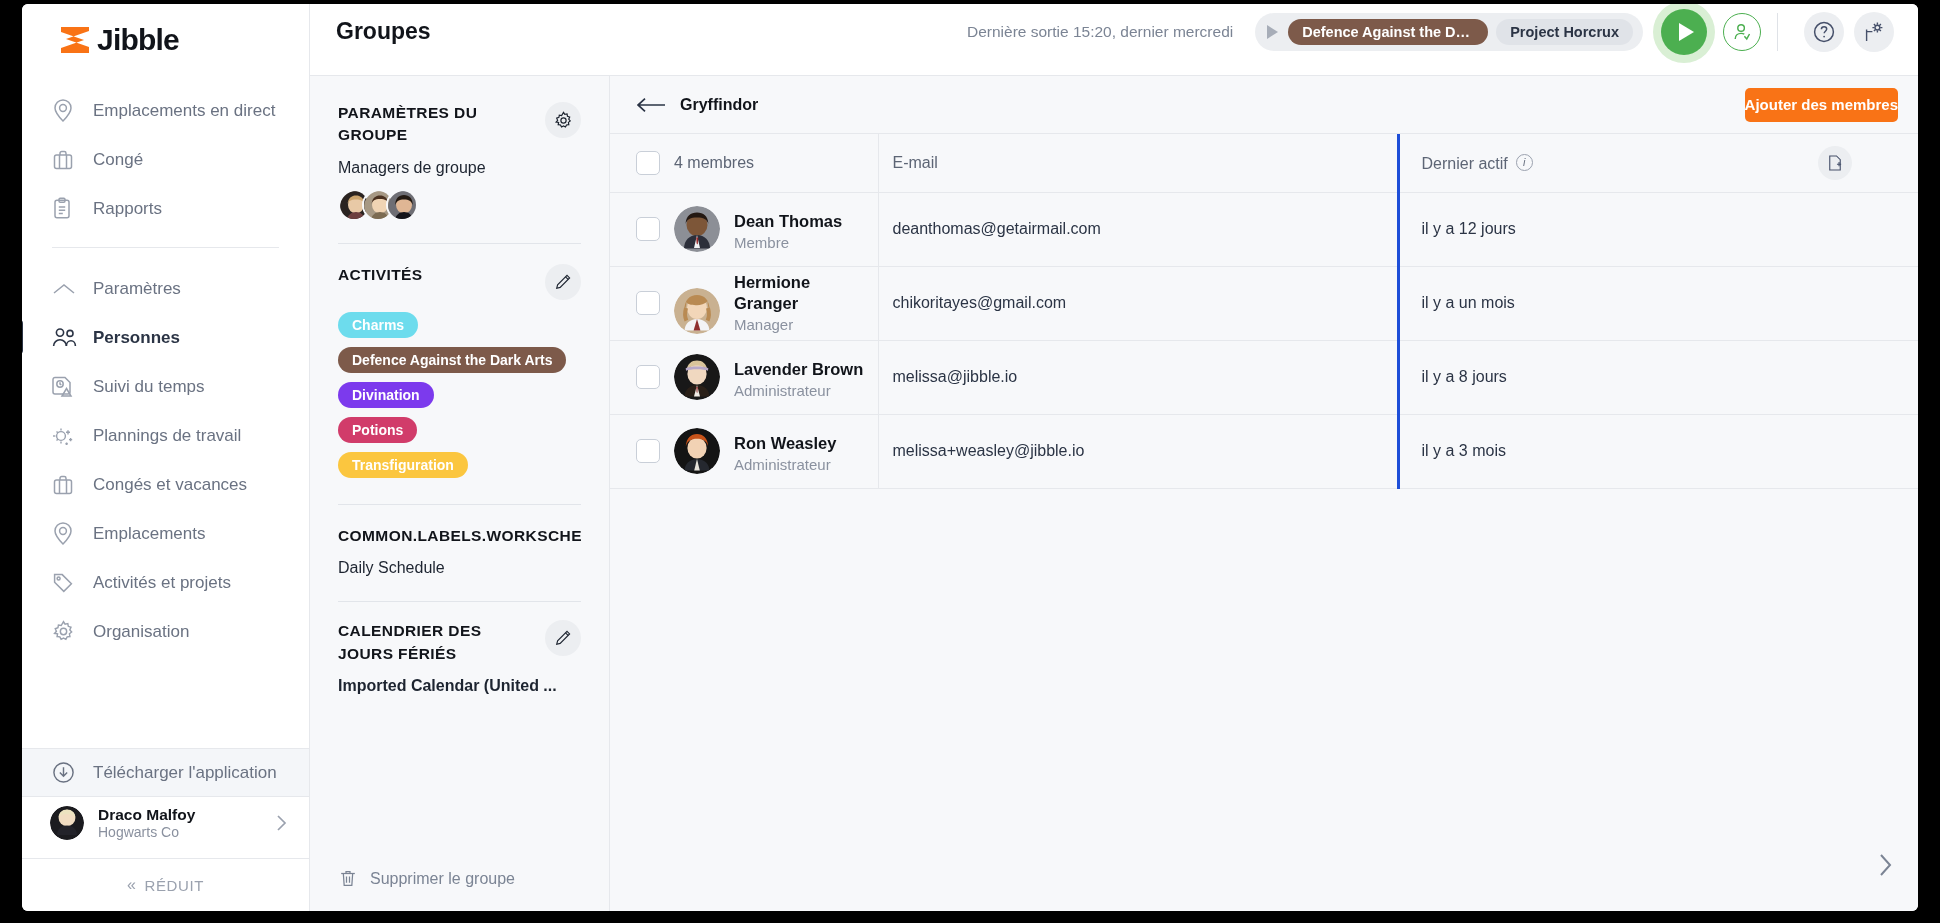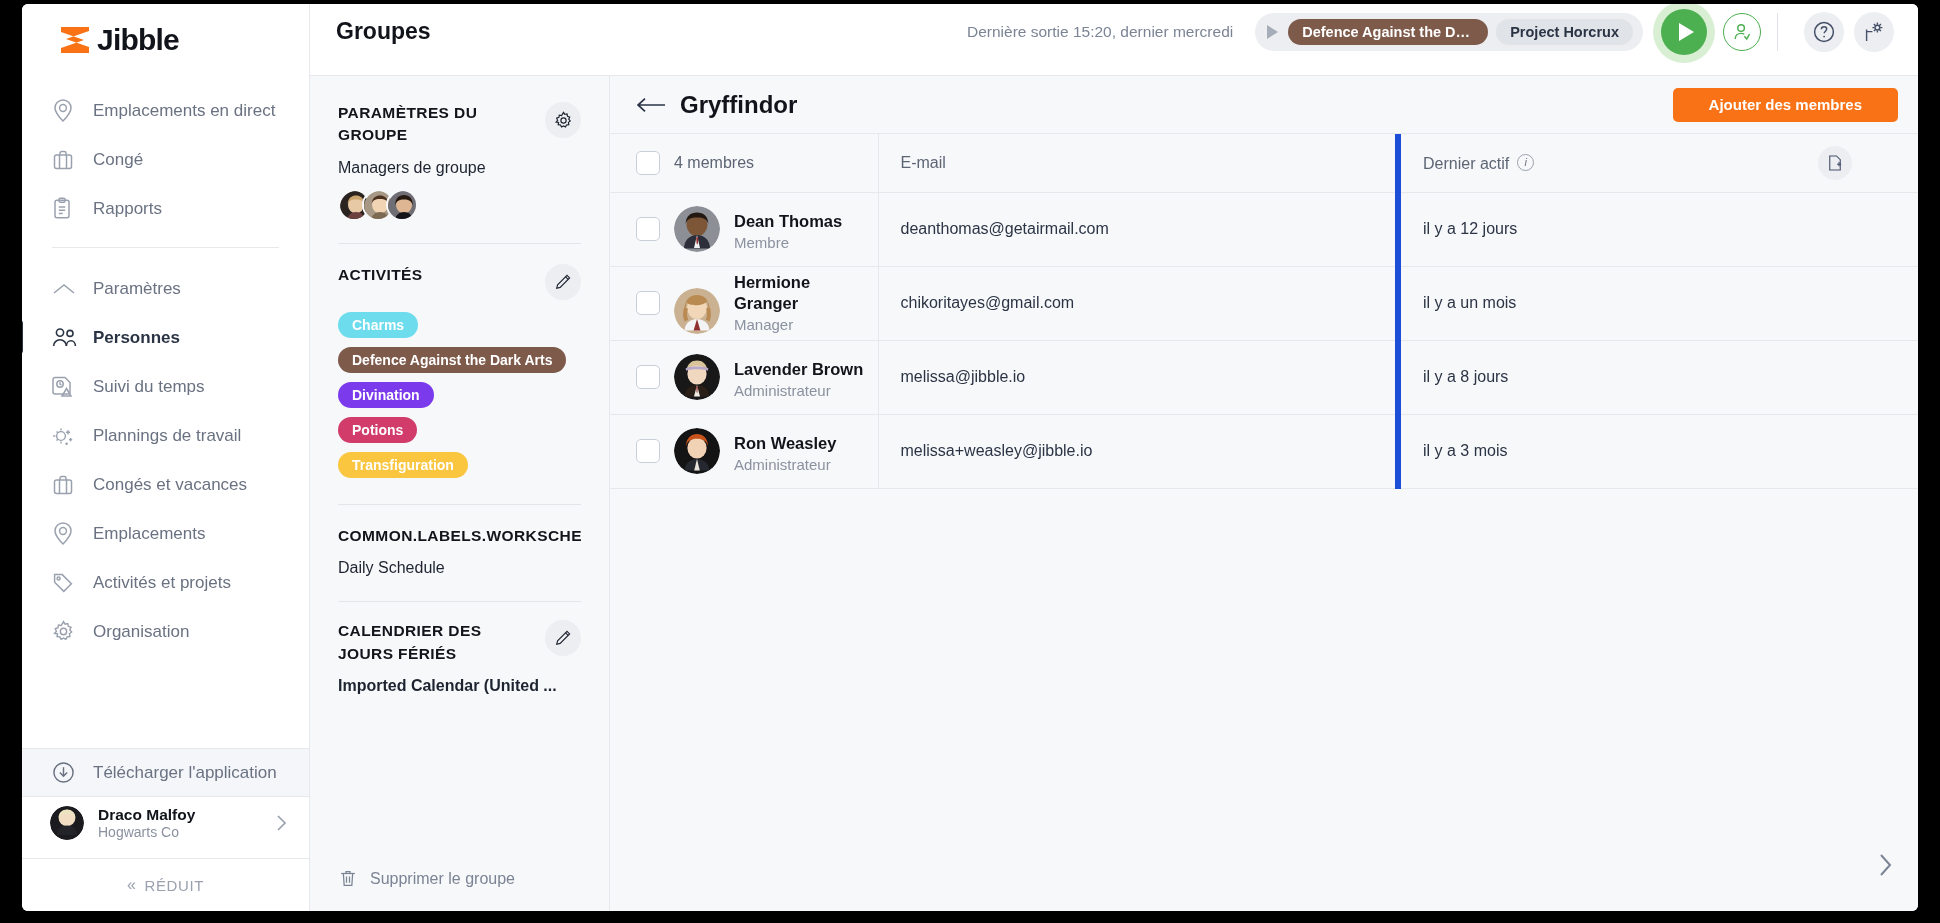--- a/index.html
+++ b/index.html
@@ -178,43 +178,43 @@
   
   .members {
     flex: 1; min-width: 0; background: #f7f8fa;
     display: flex; flex-direction: column; position: relative;
   }
   .members-head {
     height: 58px; display: flex; align-items: center;
     padding: 0 20px 0 26px; border-bottom: 1px solid #e6e8ec;
   }
   .back-arrow { color: #2b3445; margin-right: 14px; display:flex; cursor:pointer; }
-  .group-name { font-size: 24px; font-weight: 700; color: #11141a; }
+  .group-name { font-size: 16px; font-weight: 700; color: #11141a; }
   .btn-primary {
     margin-left: auto; background: #f97316; color: #fff;
     border: none; border-radius: 5px;
-    height: 34px; padding: 0 36px;
+    height: 34px; padding: 0 0;
     font-size: 15px; font-weight: 700; cursor: pointer;
     font-family: "Liberation Sans", sans-serif;
   }
   table.mtab { width: 100%; border-collapse: collapse; table-layout: fixed; }
   table.mtab th {
     font-weight: 400; text-align: left; color: #5d6575;
     font-size: 16px; height: 58px;
     border-bottom: 1px solid #e6e8ec;
     background: #f7f8fa;
   }
   table.mtab td {
     border-bottom: 1px solid #e6e8ec;
     height: 74px; vertical-align: middle; color: #2b3445; font-size: 16px;
     background: #f7f8fa;
   }
   .col-check { width: 64px; padding-left: 26px; }
   .col-name  { border-right: 1px solid #e6e8ec; }
-  .col-mail  { width: 520px; padding-left: 22px; border-right: 6px solid #1d4ed8; margin-left: 31px; }
+  .col-mail  { width: 520px; padding-left: 14px; border-right: 3px solid #1d4ed8; margin-left: 31px; }
   .col-act   { width: 420px; padding-left: 22px; }
   .col-extra { width: 100px; text-align: right; padding-right: 24px; }
   .cbox {
     width: 24px; height: 24px; border: 1.6px solid #c9cfd8;
     border-radius: 5px; background: #fff; cursor: pointer;
   }
   .person { display: flex; align-items: flex-end; gap: 14px; }
   .p-av { width: 46px; height: 46px; border-radius: 50%; overflow: hidden; flex: 0 0 46px; }
   .p-name { font-size: 16.5px; font-weight: 700; color: #11141a; line-height: 1.3; }
   .p-role { font-size: 15px; color: #8a919f; line-height: 1.3; }

